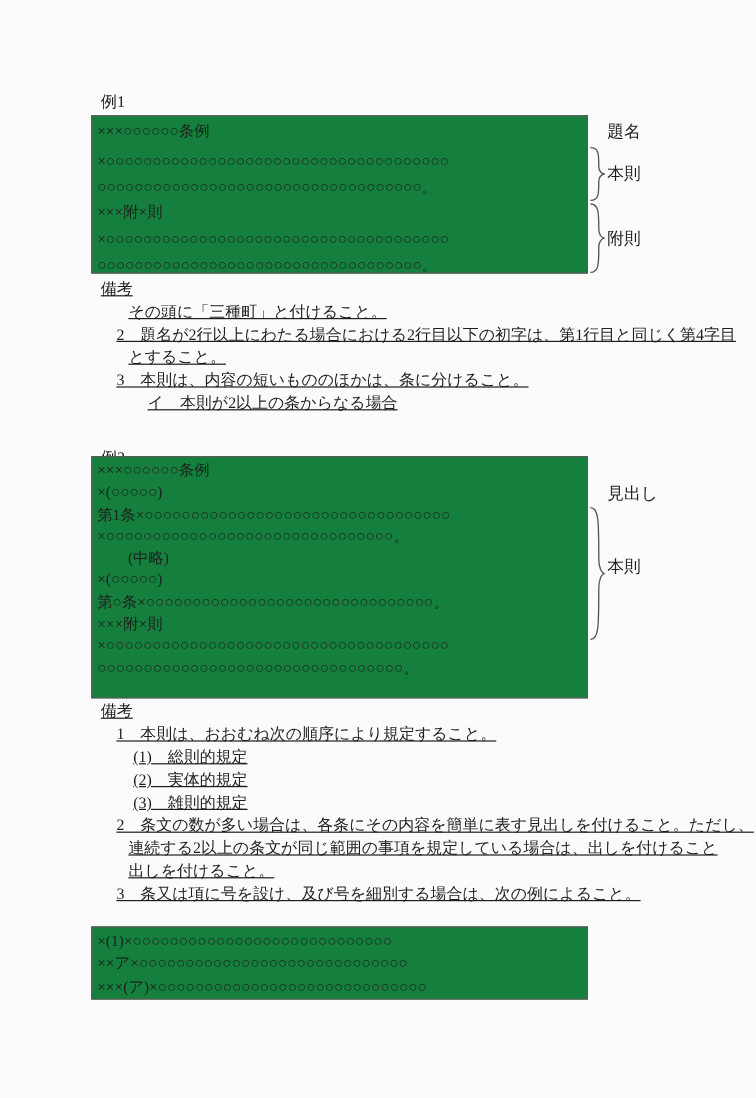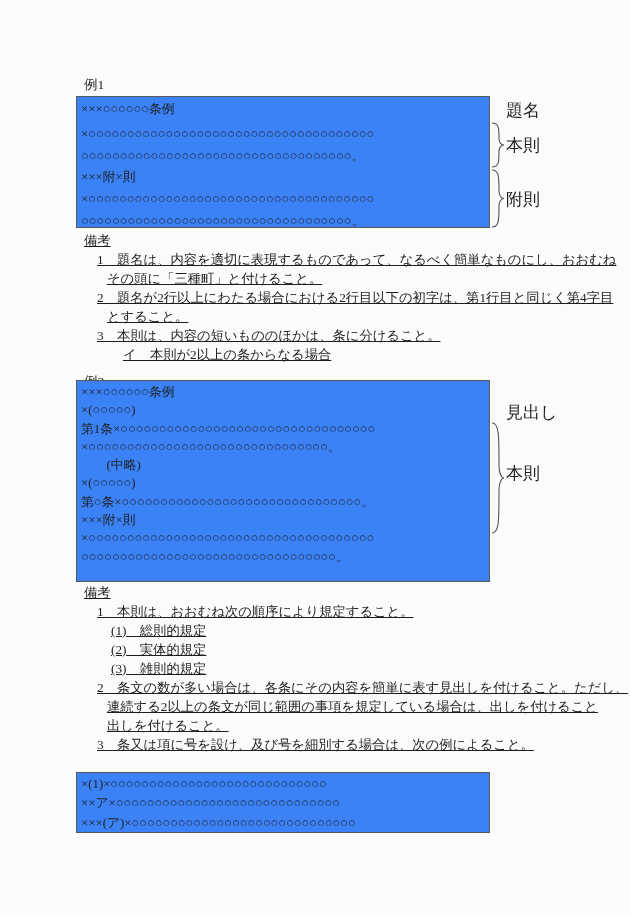--- a/index.html
+++ b/index.html
@@ -10,29 +10,29 @@
     margin:0 auto;
     background:#fbfbfb;
     color:#1e1e1e;
     overflow:hidden;
   }
   .abs{position:absolute;}
   .ex-label{font-size:13.5px;line-height:16px;}
   .box{
     position:absolute;
     border:1px solid #5a5a5a;
-    background:#3b82f6;
+    background:#15803d;
     box-sizing:border-box;
     padding:2px 0 2px 4px;
   }
   .bline{white-space:pre;font-size:12.8px;overflow:hidden;}
   .box1 .bline{line-height:21.8px;}
   .box2 .bline{line-height:18.3px;}
   .box3 .bline{line-height:19.4px;}
-  .side-label{position:absolute;font-size:17px;line-height:15px;white-space:pre;}
+  .side-label{position:absolute;font-size:14px;line-height:15px;white-space:pre;}
   .brace{position:absolute;}
   .remarks{position:absolute;font-size:13.3px;text-decoration:underline;}
   .rline{line-height:19px;white-space:pre;}
   .ind-title{margin-left:0;}
   .ind-item{margin-left:13px;}
   .ind-cont{margin-left:23px;}
   .ind-sub{margin-left:39px;}
   .ind-paren{margin-left:27px;}
 </style>
 </head>
@@ -58,21 +58,20 @@
   </svg>
   <div class="side-label" style="left:506px;top:138px;">本則</div>
 
   <svg class="brace" style="left:491px;top:169px;" width="14" height="59" viewBox="0 0 14 59">
     <path d="M1,1 C8,1 8,8 8,22 C8,26 10,29.5 13,29.5 C10,29.5 8,33 8,37 C8,51 8,58 1,58" fill="none" stroke="#555" stroke-width="1.1"></path>
   </svg>
   <div class="side-label" style="left:506px;top:192px;">附則</div>
 
   <div class="remarks" style="left:84px;top:231px;width:480px;">
     <div class="rline ind-title">備考</div>
-    <div class="rline ind-item">1　題名は、内容を適切に表現するものであって、なるべく簡単なものにし、おおむね</div>
     <div class="rline ind-cont">その頭に「三種町」と付けること。</div>
     <div class="rline ind-item">2　題名が2行以上にわたる場合における2行目以下の初字は、第1行目と同じく第4字目</div>
     <div class="rline ind-cont">とすること。</div>
     <div class="rline ind-item">3　本則は、内容の短いもののほかは、条に分けること。</div>
     <div class="rline ind-sub">イ　本則が2以上の条からなる場合</div>
   </div>
 
   <div class="abs ex-label" style="left:84px;top:374px;">例2</div>
 
   <div class="box box2" style="left:76px;top:380px;width:414px;height:202px;">

